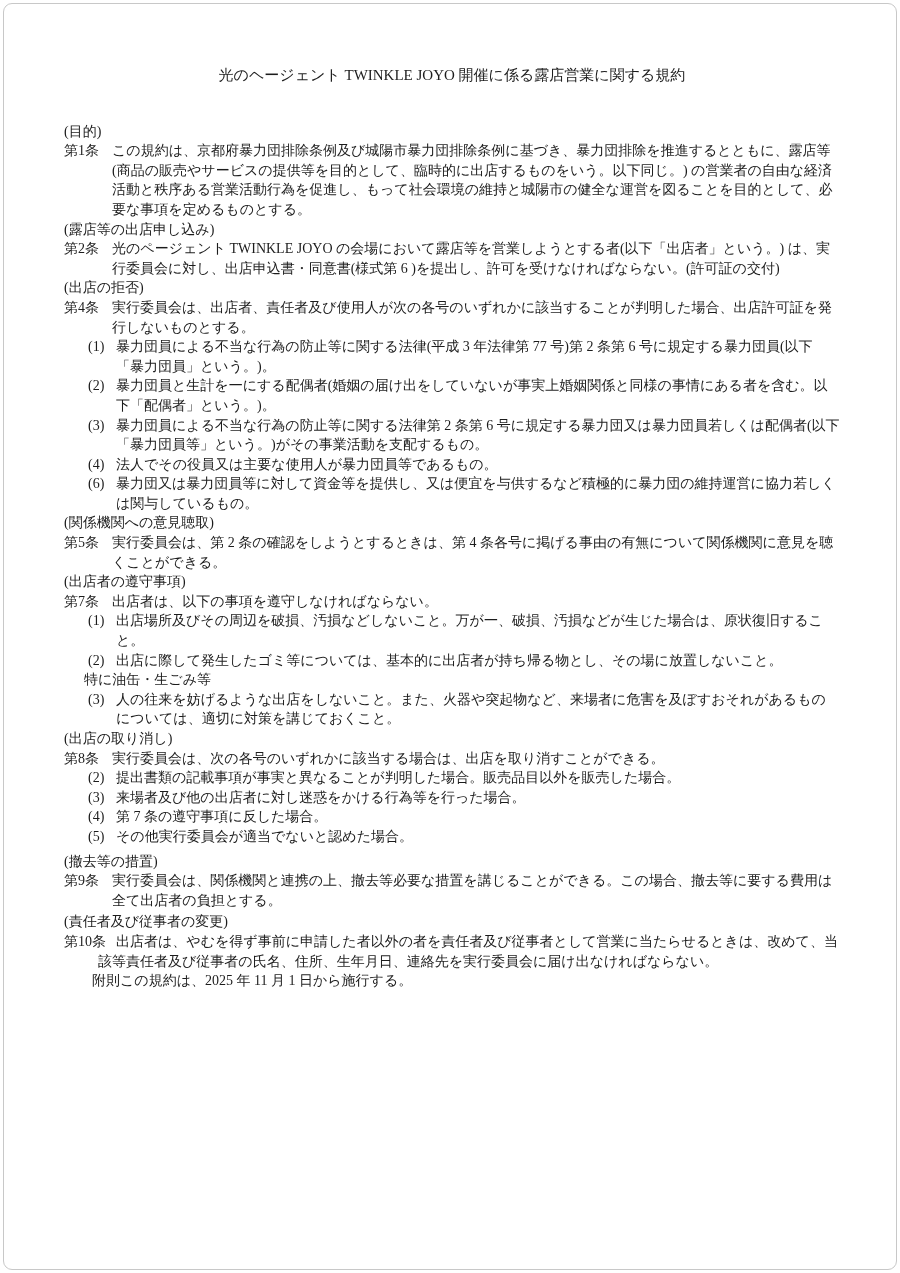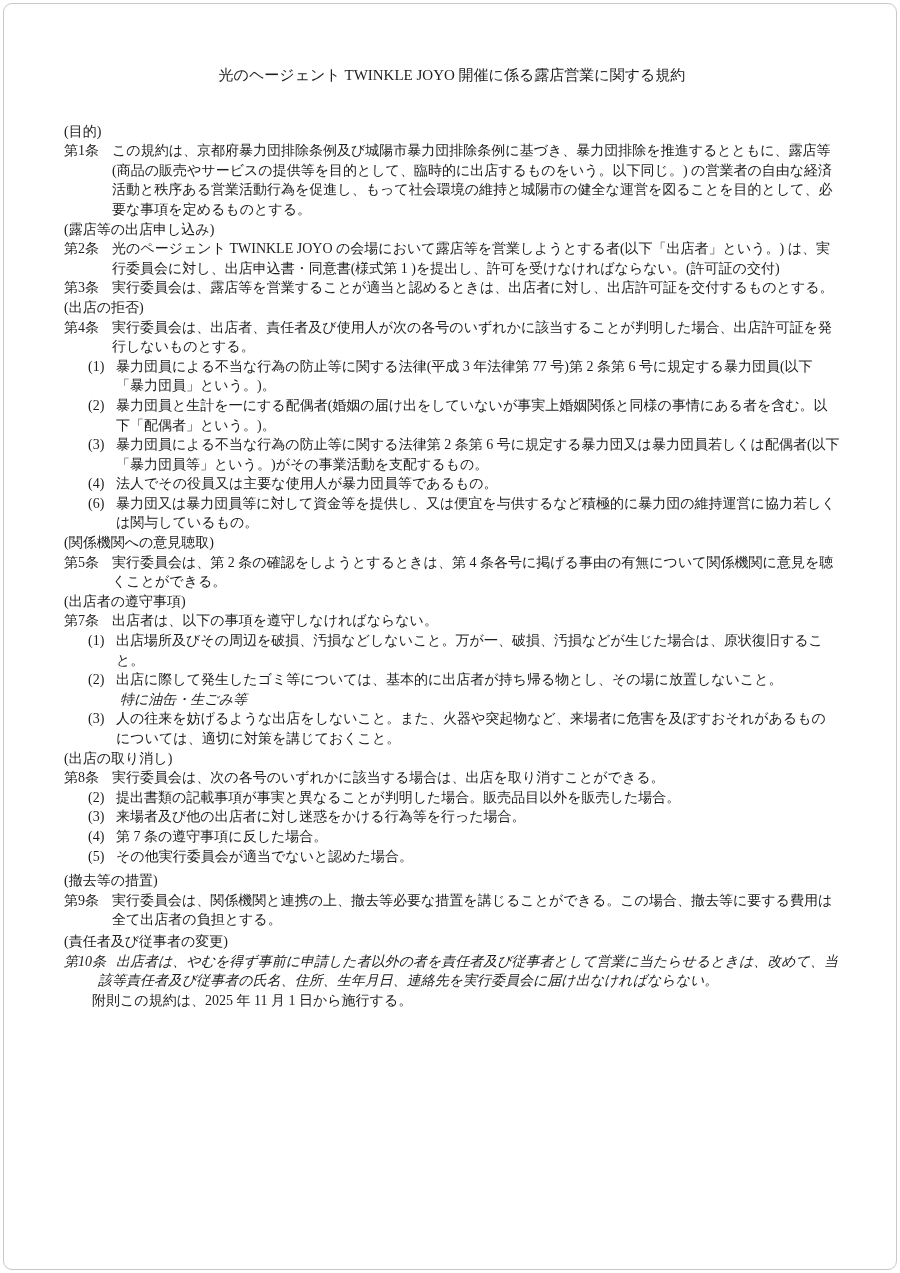--- a/index.html
+++ b/index.html
@@ -11,47 +11,46 @@
     width:900px;height:1143px;
     padding:66px 60px 0 64px;
     font-family:"Liberation Serif","DejaVu Serif",serif;
     font-size:14px;line-height:19.6px;color:#1c1c1c;
   }
   p{margin:0;}
   .title{text-align:center;font-size:15px;margin:0 0 36px 0;}
   .heading{}
   .art{padding-left:48px;text-indent:-48px;}
   .art .lbl{display:inline-block;width:48px;text-indent:0;}
-  .art10{padding-left:34px;text-indent:-34px;font-style:italic;}
+  .art10{padding-left:34px;text-indent:-34px;}
   .art10 .lbl{display:inline-block;width:auto;text-indent:0;margin-right:10px;}
   .item{margin-left:24px;padding-left:28px;text-indent:-28px;}
   .item .lbl{display:inline-block;width:28px;text-indent:0;}
-  .note{margin-left:56px;font-style:italic;}
+  .note{margin-left:20px;}
   .gap-sm{margin-top:5px;}
   .gap-md{margin-top:2px;}
   .appendix{margin-left:28px;}
 </style>
 </head>
 <body>
 
 <div class="canvas">
   <div class="frame"></div>
   <div class="page">
 
     <p class="title">光のヘージェント TWINKLE JOYO 開催に係る露店営業に関する規約</p>
 
     <p class="heading">(目的)</p>
 
     <p class="art"><span class="lbl">第1条</span><span>この規約は、京都府暴力団排除条例及び城陽市暴力団排除条例に基づき、暴力団排除を推進するとともに、露店等(商品の販売やサービスの提供等を目的として、臨時的に出店するものをいう。以下同じ。) の営業者の自由な経済活動と秩序ある営業活動行為を促進し、もって社会環境の維持と城陽市の健全な運営を図ることを目的として、必要な事項を定めるものとする。</span></p>
 
     <p class="heading">(露店等の出店申し込み)</p>
 
-    <p class="art"><span class="lbl">第2条</span><span>光のページェント TWINKLE JOYO の会場において露店等を営業しようとする者(以下「出店者」という。) は、実行委員会に対し、出店申込書・同意書(様式第 1 )を提出し、許可を受けなければならない。(許可証の交付)</span></p>
+    <p class="art"><span class="lbl">第2条</span><span>光のページェント TWINKLE JOYO の会場において露店等を営業しようとする者(以下「出店者」という。) は、実行委員会に対し、出店申込書・同意書(様式第 6 )を提出し、許可を受けなければならない。(許可証の交付)</span></p>
 
-    <p class="art"><span class="lbl">第3条</span><span>実行委員会は、露店等を営業することが適当と認めるときは、出店者に対し、出店許可証を交付するものとする。</span></p>
 
     <p class="heading">(出店の拒否)</p>
 
     <p class="art"><span class="lbl">第4条</span><span>実行委員会は、出店者、責任者及び使用人が次の各号のいずれかに該当することが判明した場合、出店許可証を発行しないものとする。</span></p>
 
     <p class="item"><span class="lbl">(1)</span><span>暴力団員による不当な行為の防止等に関する法律(平成 3 年法律第 77 号)第 2 条第 6 号に規定する暴力団員(以下「暴力団員」という。)。</span></p>
     <p class="item"><span class="lbl">(2)</span><span>暴力団員と生計を一にする配偶者(婚姻の届け出をしていないが事実上婚姻関係と同様の事情にある者を含む。以下「配偶者」という。)。</span></p>
     <p class="item"><span class="lbl">(3)</span><span>暴力団員による不当な行為の防止等に関する法律第 2 条第 6 号に規定する暴力団又は暴力団員若しくは配偶者(以下「暴力団員等」という。)がその事業活動を支配するもの。</span></p>
     <p class="item"><span class="lbl">(4)</span><span>法人でその役員又は主要な使用人が暴力団員等であるもの。</span></p>
     <p class="item"><span class="lbl">(6)</span><span>暴力団又は暴力団員等に対して資金等を提供し、又は便宜を与供するなど積極的に暴力団の維持運営に協力若しくは関与しているもの。</span></p>

